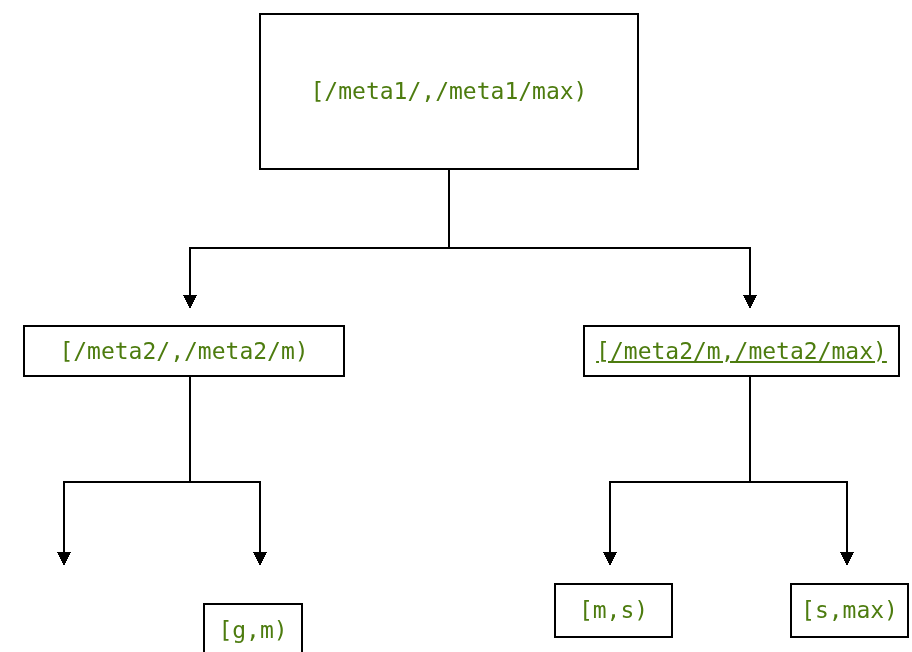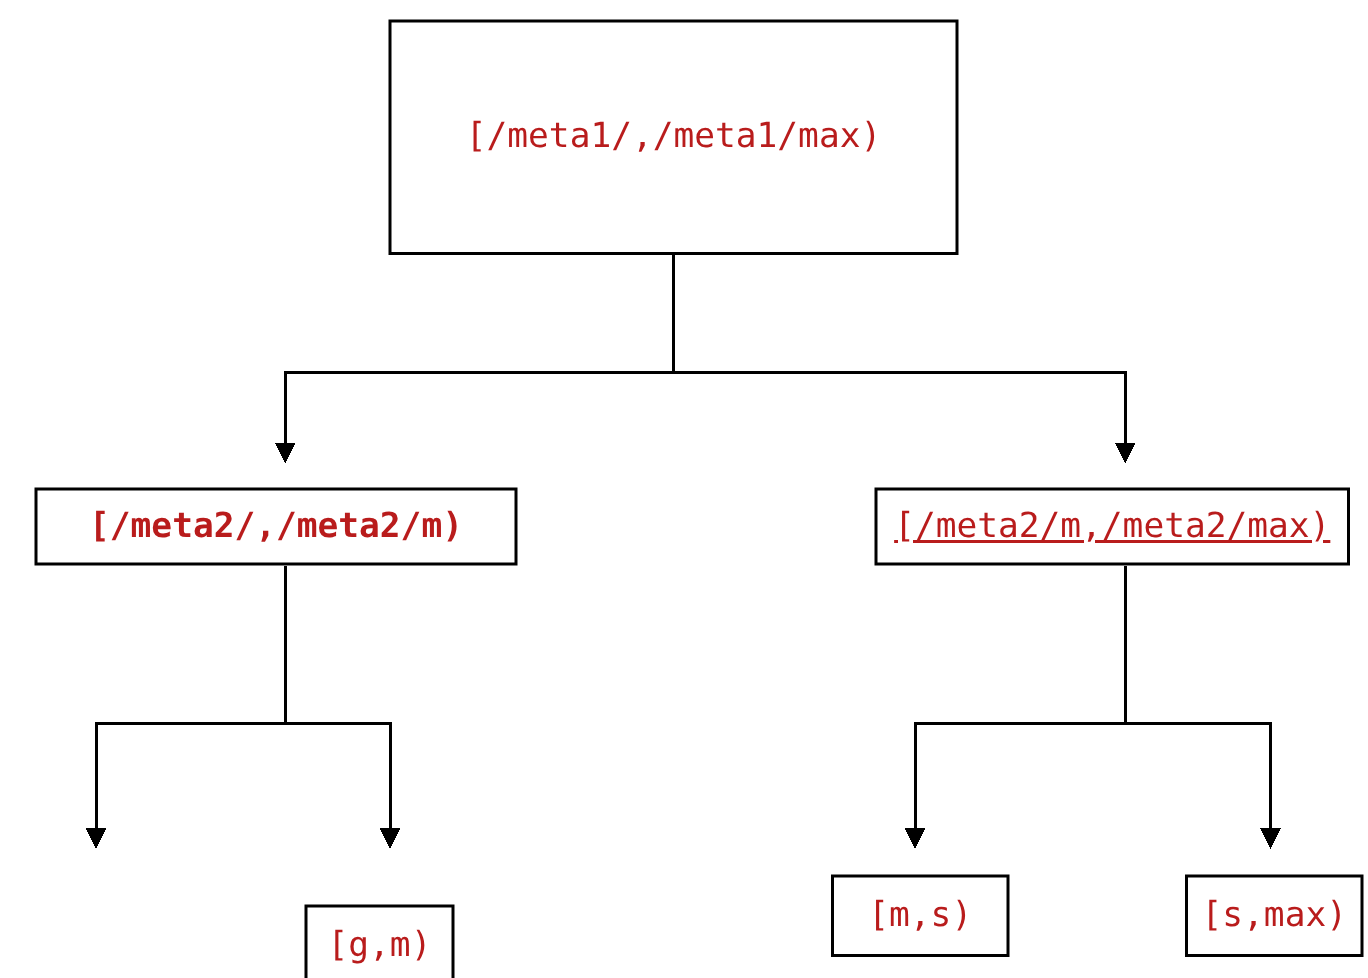--- a/index.html
+++ b/index.html
@@ -25,25 +25,25 @@
   .node {
     position: absolute;
     box-sizing: border-box;
     border: 2px solid #000000;
     background: #ffffff;
     display: flex;
     align-items: center;
     justify-content: center;
     font-size: 23px;
     line-height: 1;
-    color: #b91c1c;
+    color: #4d7c0f;
     white-space: nowrap;
   }
   .node-root  { left: 259px; top: 13px;  width: 380px; height: 157px; }
-  .node-left  { left: 23px;  top: 325px; width: 322px; height: 52px; font-weight: bold;  }
+  .node-left  { left: 23px;  top: 325px; width: 322px; height: 52px;  }
   .node-right { left: 583px; top: 325px; width: 317px; height: 52px; text-decoration: underline;  }
   .node-ag    { left: 7px;   top: 583px; width: 102px; height: 55px;  }
   .node-gm    { left: 203px; top: 603px; width: 100px; height: 55px;  }
   .node-ms    { left: 554px; top: 583px; width: 119px;  height: 55px;  }
   .node-smax  { left: 779px; top: 583px; width: 119px; height: 55px; margin-left: 11px;  }
   line {
     stroke: #000000;
     stroke-width: 2;
   }
   polygon {

